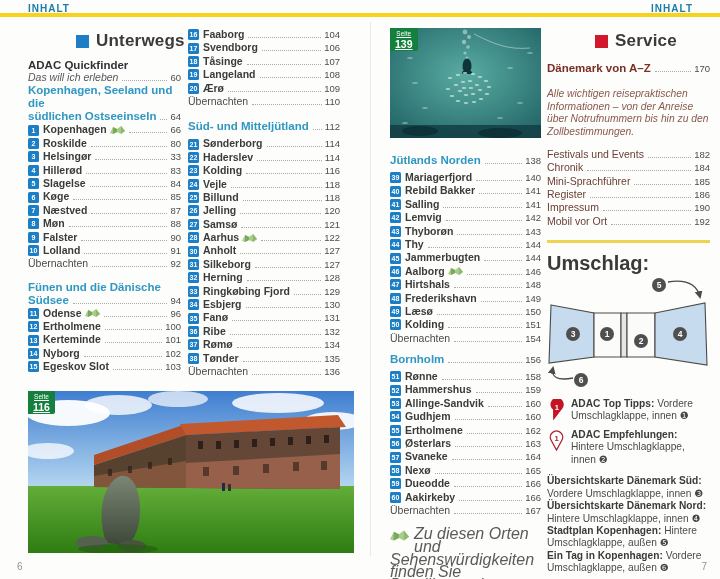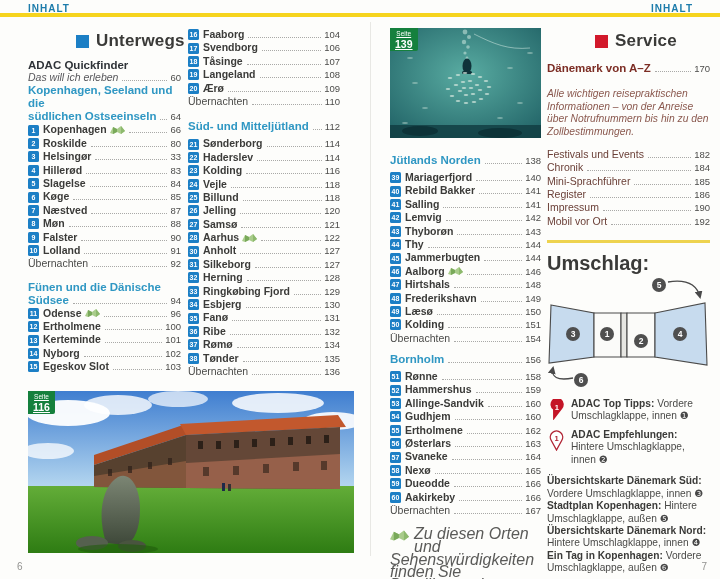--- a/index.html
+++ b/index.html
@@ -931,21 +931,21 @@
       </svg>
     </span>
     <span class="legend-text"><b>ADAC Empfehlungen:</b><span> Hintere Umschlagklappe, innen </span><span class="ref">❷</span></span>
   </div>
 
   
   <div class="maplegend">
 
       <div><b>Übersichtskarte Dänemark Süd:</b><span> Vordere Umschlagklappe, innen </span><span class="ref">❸</span></div>
 
+      <div><b>Übersichtskarte Dänemark Nord:</b><span> Hintere Umschlagklappe, innen </span><span class="ref">❹</span></div>
+
       <div><b>Stadtplan Kopenhagen:</b><span> Hintere Umschlagklappe, außen </span><span class="ref">❺</span></div>
-
-      <div><b>Übersichtskarte Dänemark Nord:</b><span> Hintere Umschlagklappe, innen </span><span class="ref">❹</span></div>
 
       <div><b>Ein Tag in Kopenhagen:</b><span> Vordere Umschlagklappe, außen </span><span class="ref">❻</span></div>
     </div>
 
   <div class="divider pale mt4"></div>
 </div>
 
 </body></html>

